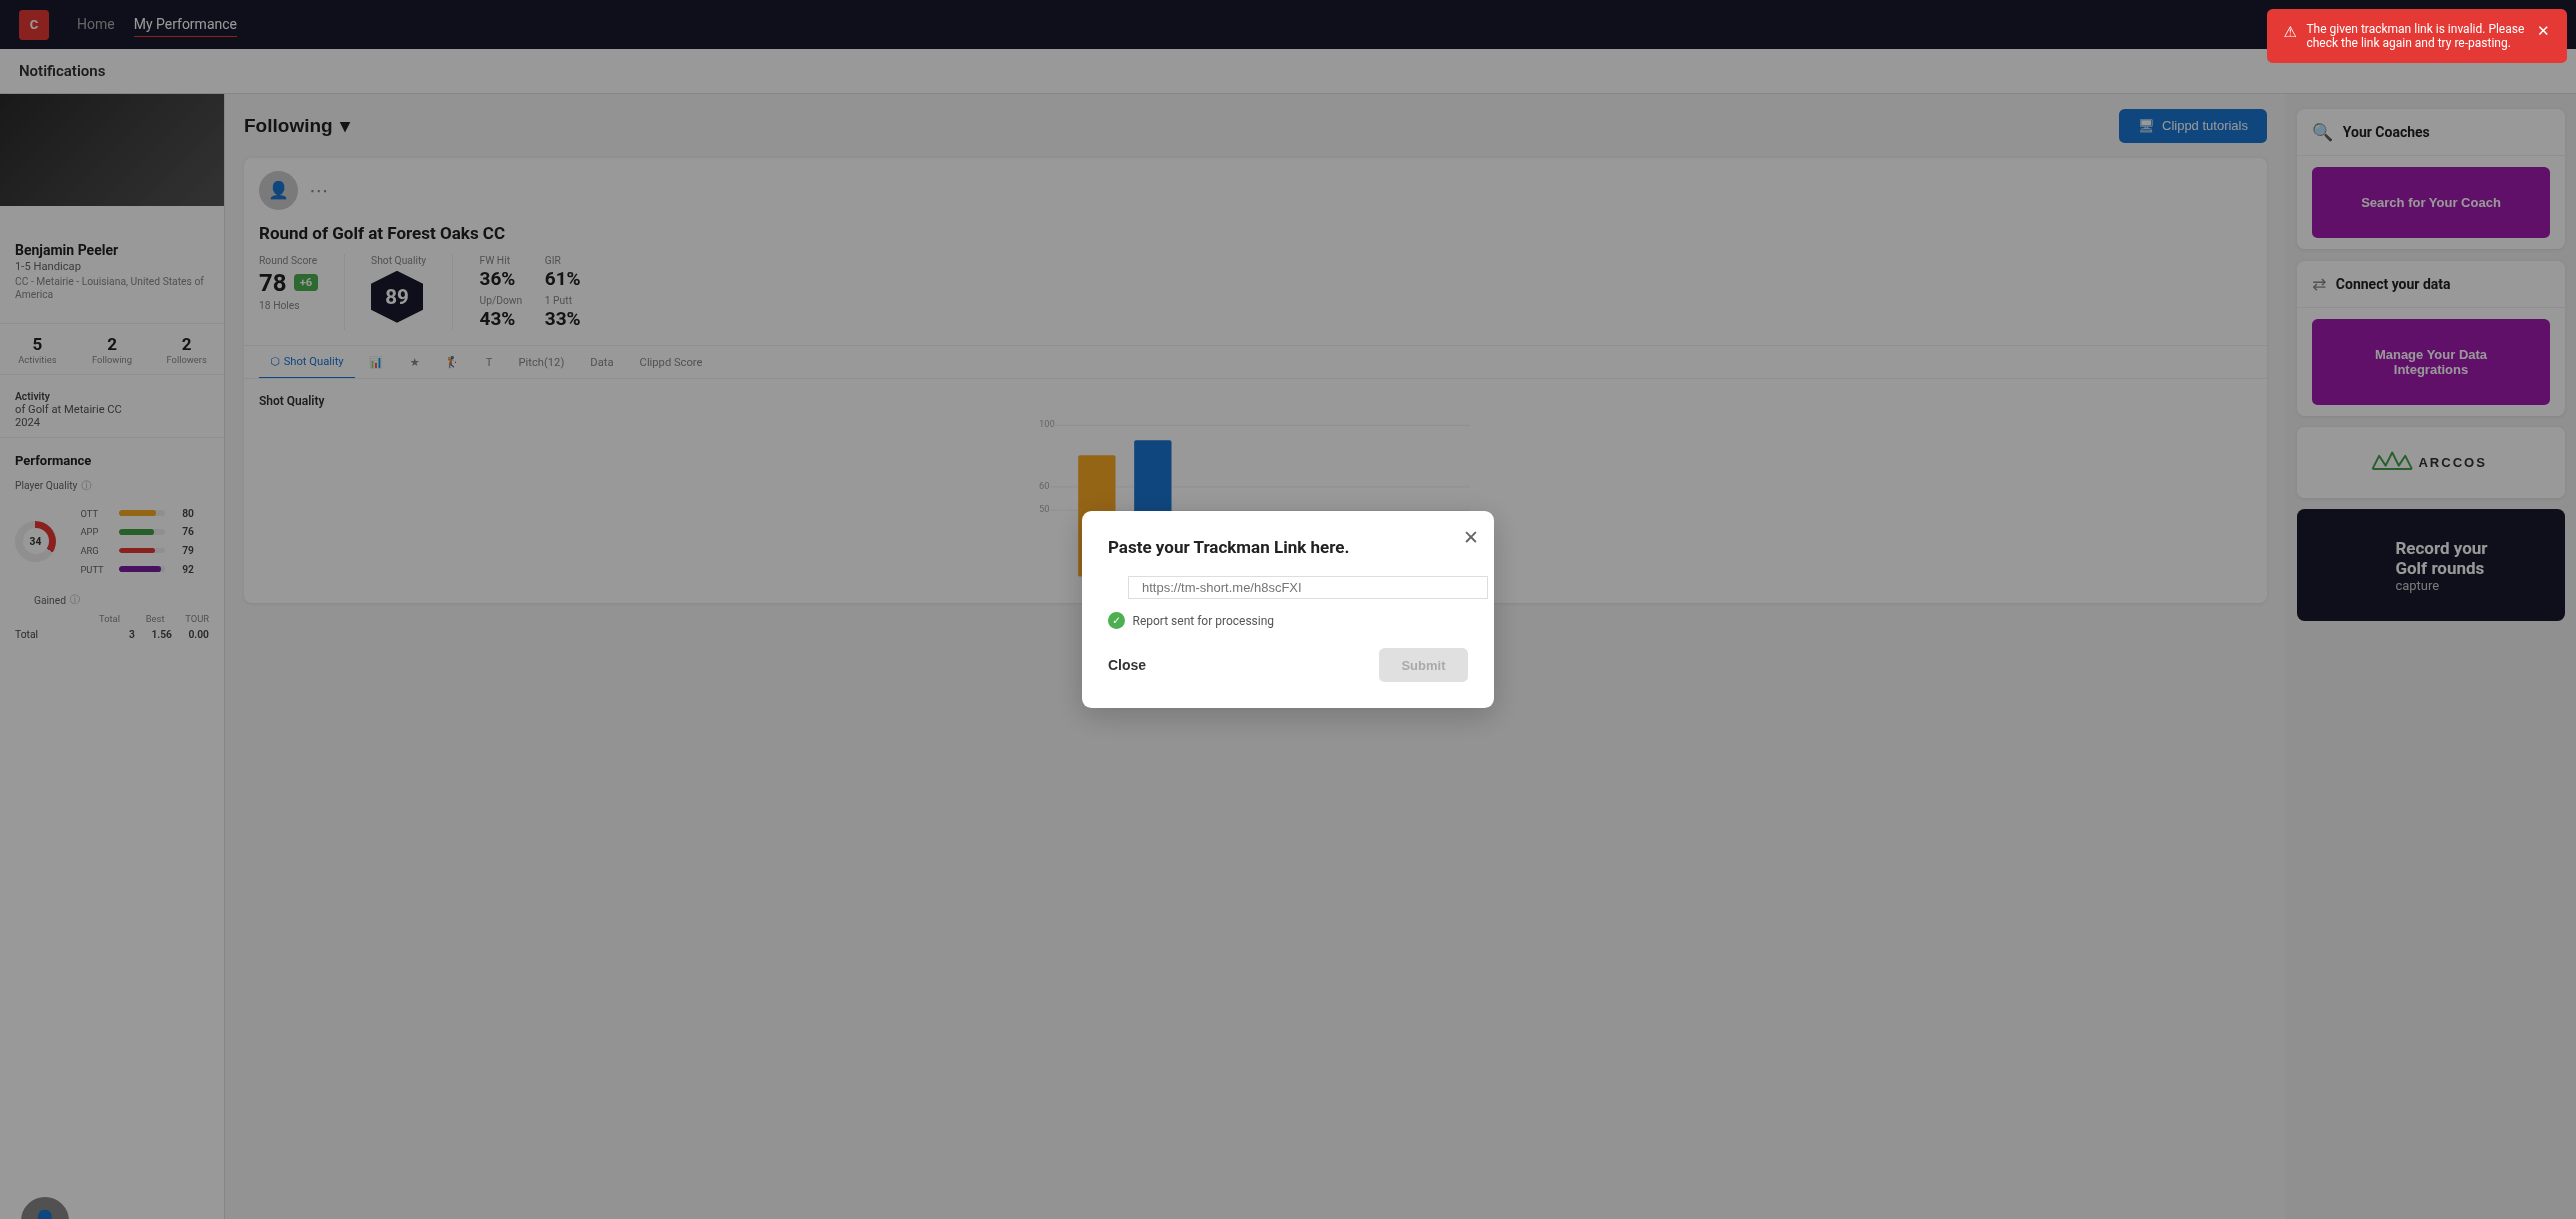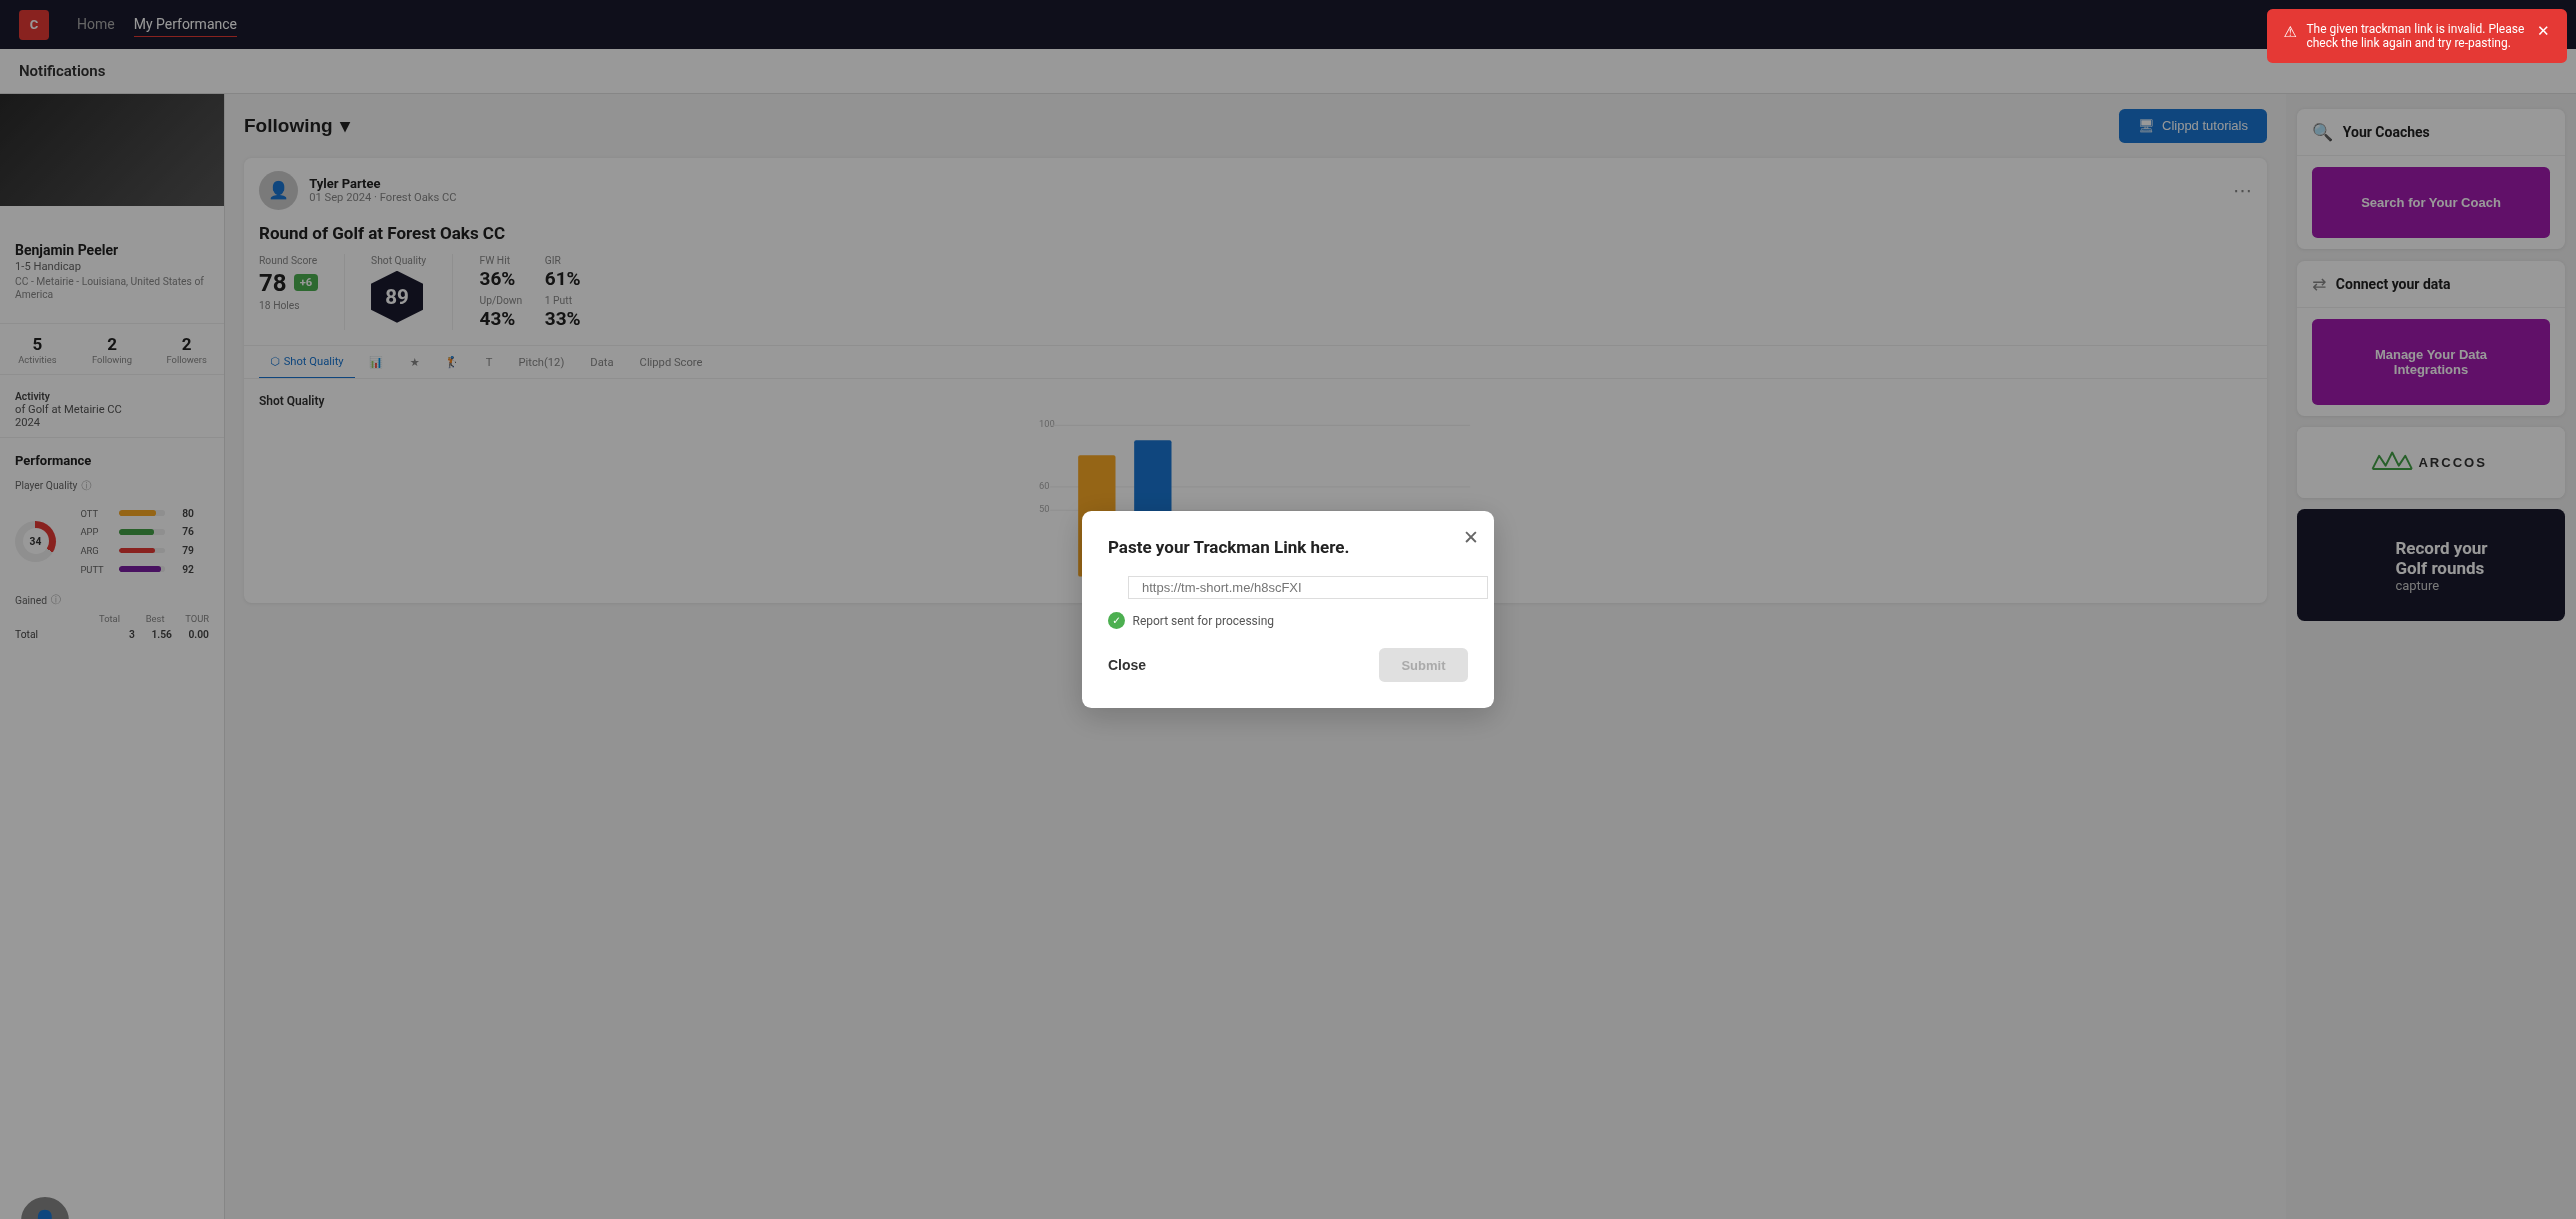--- a/index.html
+++ b/index.html
@@ -584,21 +584,21 @@
         <div class="player-quality-row">
           <span class="pq-label">PUTT</span>
           <div class="pq-bar-wrap">
             <div class="pq-bar" style="width:92%; background:#7b1fa2;"></div>
           </div>
           <span class="pq-val">92</span>
         </div>
       </div>
     </div>
     <div class="gained-section">
-      <div style="font-size:10.3px; color:#666; display:flex; align-items:center; gap:3.7px; margin-bottom:5.6px;">
+      <div style="font-size:10.3px; color:#666; display:flex; align-items:center; gap:3.7px; margin-bottom:5.6px;margin-left:19px;">
         <span>Gained</span>
         <span style="color:#aaa;">ⓘ</span>
       </div>
       <div class="gained-header">
         <span class="gained-label"></span>
         <span class="gained-col">Total</span>
         <span class="gained-col">Best</span>
         <span class="gained-col">TOUR</span>
       </div>
       <div class="gained-row">
@@ -621,24 +621,20 @@
         <span>🖥</span>
         <span>Clippd tutorials</span>
       </button>
     </div>
 
     <div class="feed-card">
       <div class="card-header">
         <div class="card-avatar">
           <span>👤</span>
         </div>
-        <div class="card-user-info">
-          <div class="card-user-name">Tyler Partee</div>
-          <div class="card-user-meta">01 Sep 2024 · Forest Oaks CC</div>
-        </div>
         <div class="card-menu">⋯</div>
       </div>
       <div class="card-title">Round of Golf at Forest Oaks CC</div>
       <div class="card-stats">
         <div class="stat-block">
           <div class="stat-block-label">Round Score</div>
           <div class="stat-block-value">
             <span>78</span>
             <span class="badge-plus">+6</span>
           </div>

